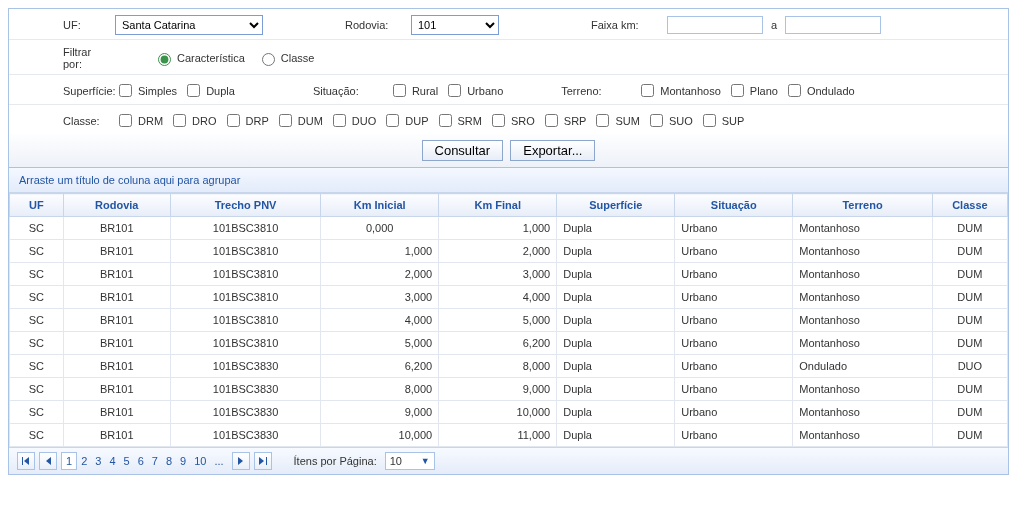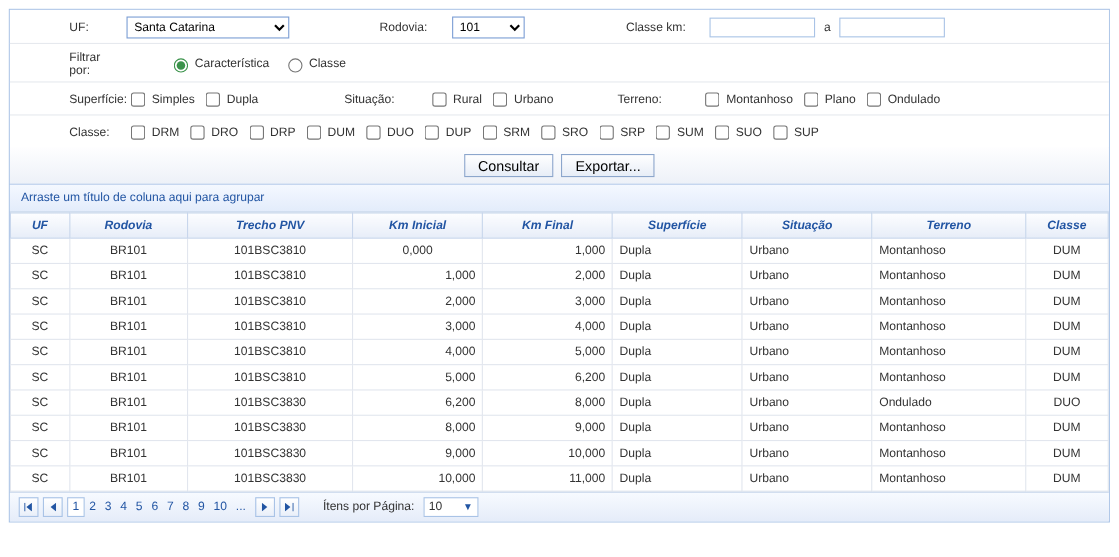--- a/index.html
+++ b/index.html
@@ -42,21 +42,21 @@
     padding-left: 44px;
   }
   select.combo {
     font-size: 11px;
     height: 20px;
     border: 1px solid #7b9dd4;
     padding: 1px 2px;
     background: #fff;
   }
   select.combo.uf { width: 148px; }
-  select.combo.rod { width: 66px; }
+  select.combo.rod { width: 88px; }
   input.text {
     border: 1px solid #a9c3e6;
     height: 18px;
     font-size: 11px;
     padding: 1px 3px;
     background:#fff;
   }
   input.text.km { width: 96px; }
   .radio-wrap, .chk-wrap { display:inline-flex; align-items:center; gap:3px; margin-right:6px; font-size:11px;}
   .chk-wrap input { accent-color: #6b94d6; }
@@ -89,21 +89,20 @@
     table-layout: fixed;
   }
   table.grid th {
     background: linear-gradient(#fcfdff,#e7edf8);
     color: #2255a3;
     font-weight: bold;
     border: 1px solid #c8d6ec;
     padding: 5px 6px;
     text-align: center;
     font-size: 11px;
-    font-style: italic;
   }
   table.grid td {
     border: 1px solid #e2e6ee;
     padding: 5px 6px;
     color:#333;
   }
   .col-uf{width:50px;text-align:center;}
   .col-rod{width:100px;text-align:center;}
   .col-trecho{width:140px;text-align:center;}
   .col-kmi{width:110px;text-align:right;}
@@ -173,21 +172,21 @@
       <span class="flabel">UF:</span>
       <select class="combo uf">
         <option>Santa Catarina</option>
       </select>
       <span style="width:70px"></span>
       <span style="width:60px;">Rodovia:</span>
       <select class="combo rod">
         <option>101</option>
       </select>
       <span style="width:80px"></span>
-      <span style="width:70px;">Classe km:</span>
+      <span style="width:70px;">Faixa km:</span>
       <input class="text km" type="text" style="">
       <span class="sep">a</span>
       <input class="text km" type="text" style="">
     </div>
 
     <div class="frow">
       <span class="flabel">Filtrar por:</span>
       <span style="width:32px"></span>
       <label class="radio-wrap">
         <input type="radio" name="fp" checked="" style="">

